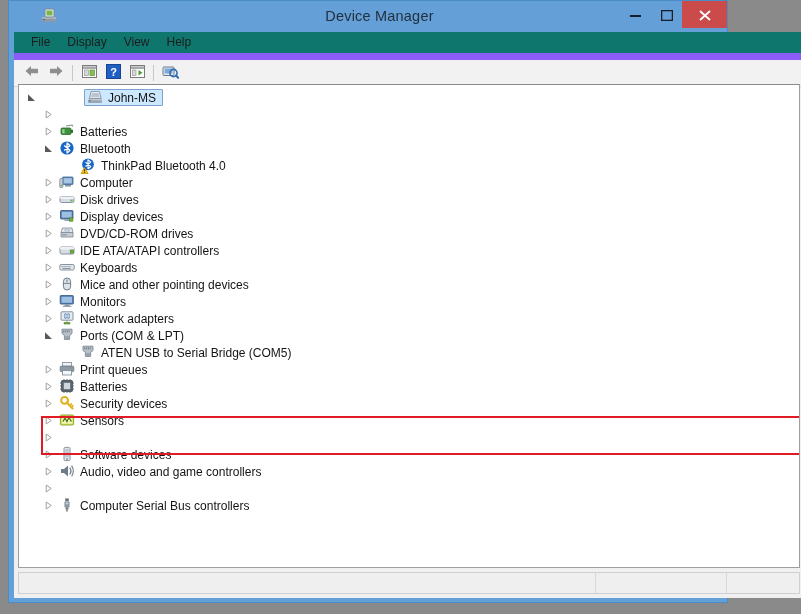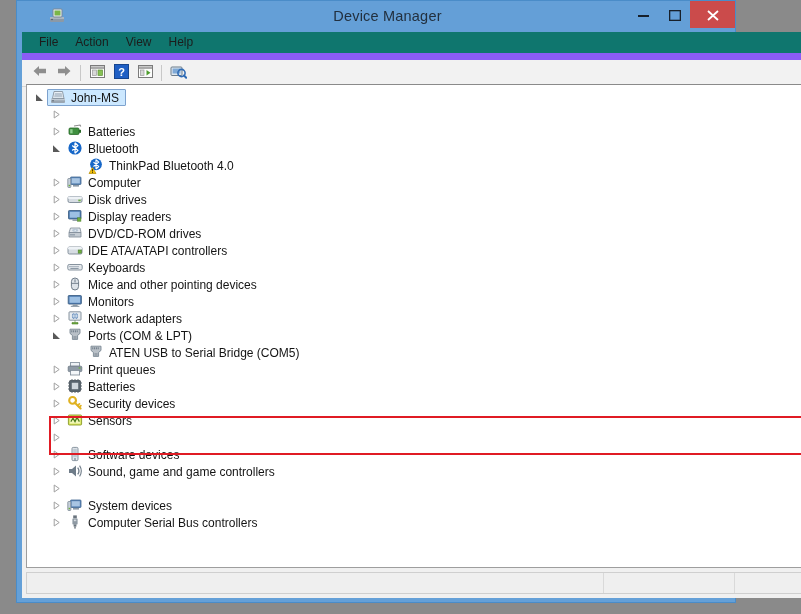--- a/index.html
+++ b/index.html
@@ -10,21 +10,21 @@
   body {
     width: 801px;
     height: 614px;
     overflow: hidden;
     font-family: "Liberation Sans", sans-serif;
   }
 
   
   #window {
     position: absolute;
-    left: 16px; top: 0;
+    left: 8px; top: 0;
     width: 720px;
     height: 603px;
     background: #64a0d8;
     box-sizing: border-box;
     border: 1px solid #4a8cc8;
     padding-left: 23px;
   }
 
   
   #titlebar {
@@ -167,21 +167,21 @@
   }
   .sel-wrap {
     display: flex;
     align-items: center;
     height: 17px;
     box-sizing: border-box;
     border: 1px solid transparent;
   }
 
   
-  .lvl0 { padding-left: 5px; }
+  .lvl0 { padding-left: 5px; gap: 45px; }
   .lvl1 { padding-left: 22px; }
   .lvl2 { padding-left: 43px; text-align: center; }
 
   
   #annot-box {
     position: absolute;
     left: 22px;
     top: 331px;
     width: 771px;
     height: 39px;
@@ -240,21 +240,21 @@
       <svg width="12" height="11" viewBox="0 0 12 11">
         <path d="M1 1 L11 10 M11 1 L1 10" stroke="#ffffff" stroke-width="1.8" fill="none"></path>
       </svg>
     </div>
   </div>
 
   <div id="client">
 
     <div id="menubar">
       <div class="menu-item">File</div>
-      <div class="menu-item">Action</div>
+      <div class="menu-item">Display</div>
       <div class="menu-item">View</div>
       <div class="menu-item">Help</div>
     </div>
 
     <div id="toolbar">
       <div class="tb-btn">
         <span>
           <svg width="16" height="14" viewBox="0 0 16 14">
             <path d="M7 2 L1.5 7 L7 12 L7 9.2 L14 9.2 L14 4.8 L7 4.8 Z" fill="#8e8e8e"></path>
           </svg>
@@ -432,21 +432,21 @@
             </span>
             <span class="sel-wrap">
               <span class="icon-cell">
                 <svg width="16" height="17" viewBox="0 0 16 17">
                   <rect x="1.5" y="2.5" width="12.5" height="8.5" rx=".8" fill="#4f7bb0" stroke="#35597f" stroke-width=".8"></rect>
                   <rect x="2.8" y="3.8" width="9.9" height="5.9" fill="#9dc0e3"></rect>
                   <rect x="5.5" y="11.4" width="5" height="1.5" fill="#8c99a6"></rect>
                   <rect x="10.5" y="9.8" width="3.4" height="3.4" fill="#6fae3f" stroke="#4b8029" stroke-width=".6"></rect>
                 </svg>
               </span>
-              <span class="label">Display readers</span>
+              <span class="label">Display devices</span>
             </span>
           </div>
           <div class="row lvl1">
             <span class="twisty">
               <svg width="9" height="9" viewBox="0 0 9 9">
                 <path d="M2.2 1 L7.2 4.5 L2.2 8 Z" fill="none" stroke="#a0a0a0" stroke-width="1"></path>
               </svg>
             </span>
             <span class="sel-wrap">
               <span class="icon-cell">
@@ -692,47 +692,28 @@
               </svg>
             </span>
             <span class="sel-wrap">
               <span class="icon-cell">
                 <svg width="16" height="17" viewBox="0 0 16 17">
                   <path d="M2 6 L5 6 L9 2.4 L9 13.6 L5 10 L2 10 Z" fill="#6f7c89"></path>
                   <path d="M10.7 4.6 Q13.2 8 10.7 11.4" stroke="#6f7c89" stroke-width="1.3" fill="none"></path>
                   <path d="M12.6 2.6 Q16 8 12.6 13.4" stroke="#6f7c89" stroke-width="1.1" fill="none"></path>
                 </svg>
               </span>
-              <span class="label">Sound, game and game controllers</span>
-            </span>
-          </div>
-          <div class="row lvl1">
-            <span class="twisty">
-              <svg width="9" height="9" viewBox="0 0 9 9">
-                <path d="M2.2 1 L7.2 4.5 L2.2 8 Z" fill="none" stroke="#a0a0a0" stroke-width="1"></path>
-              </svg>
-            </span>
-          </div>
-          <div class="row lvl1">
-            <span class="twisty">
-              <svg width="9" height="9" viewBox="0 0 9 9">
-                <path d="M2.2 1 L7.2 4.5 L2.2 8 Z" fill="none" stroke="#a0a0a0" stroke-width="1"></path>
-              </svg>
-            </span>
-            <span class="sel-wrap">
-              <span class="icon-cell">
-                <svg width="16" height="17" viewBox="0 0 16 17">
-                  <rect x="3.5" y="3" width="10.5" height="7.5" rx=".8" fill="#5d87b8" stroke="#3f6690" stroke-width=".8"></rect>
-                  <rect x="4.7" y="4.2" width="8.1" height="5.1" fill="#a8c5e3"></rect>
-                  <rect x="6" y="11" width="6" height="1.6" fill="#8c99a6"></rect>
-                  <rect x="0.8" y="4.5" width="3" height="9" rx=".7" fill="#c8d2dc" stroke="#7b8894" stroke-width=".8"></rect>
-                  <rect x="1.6" y="10.8" width="1.5" height="1.5" fill="#6fae3f"></rect>
-                </svg>
-              </span>
-              <span class="label">System devices</span>
+              <span class="label">Audio, video and game controllers</span>
+            </span>
+          </div>
+          <div class="row lvl1">
+            <span class="twisty">
+              <svg width="9" height="9" viewBox="0 0 9 9">
+                <path d="M2.2 1 L7.2 4.5 L2.2 8 Z" fill="none" stroke="#a0a0a0" stroke-width="1"></path>
+              </svg>
             </span>
           </div>
           <div class="row lvl1">
             <span class="twisty">
               <svg width="9" height="9" viewBox="0 0 9 9">
                 <path d="M2.2 1 L7.2 4.5 L2.2 8 Z" fill="none" stroke="#a0a0a0" stroke-width="1"></path>
               </svg>
             </span>
             <span class="sel-wrap">
               <span class="icon-cell">

